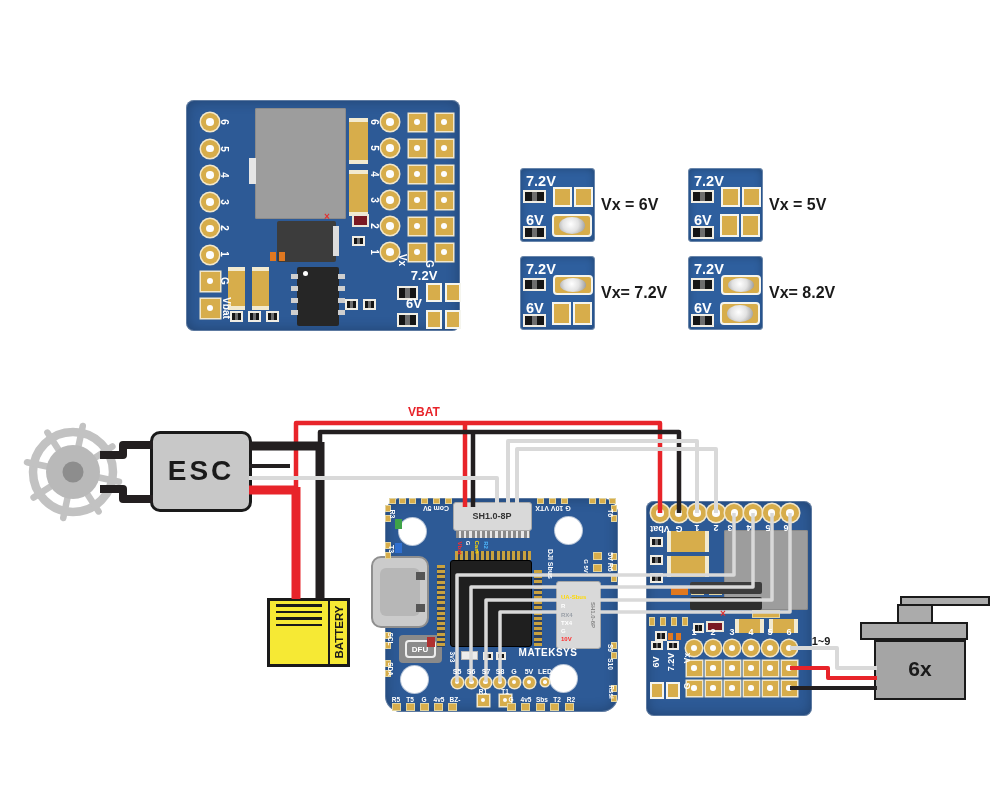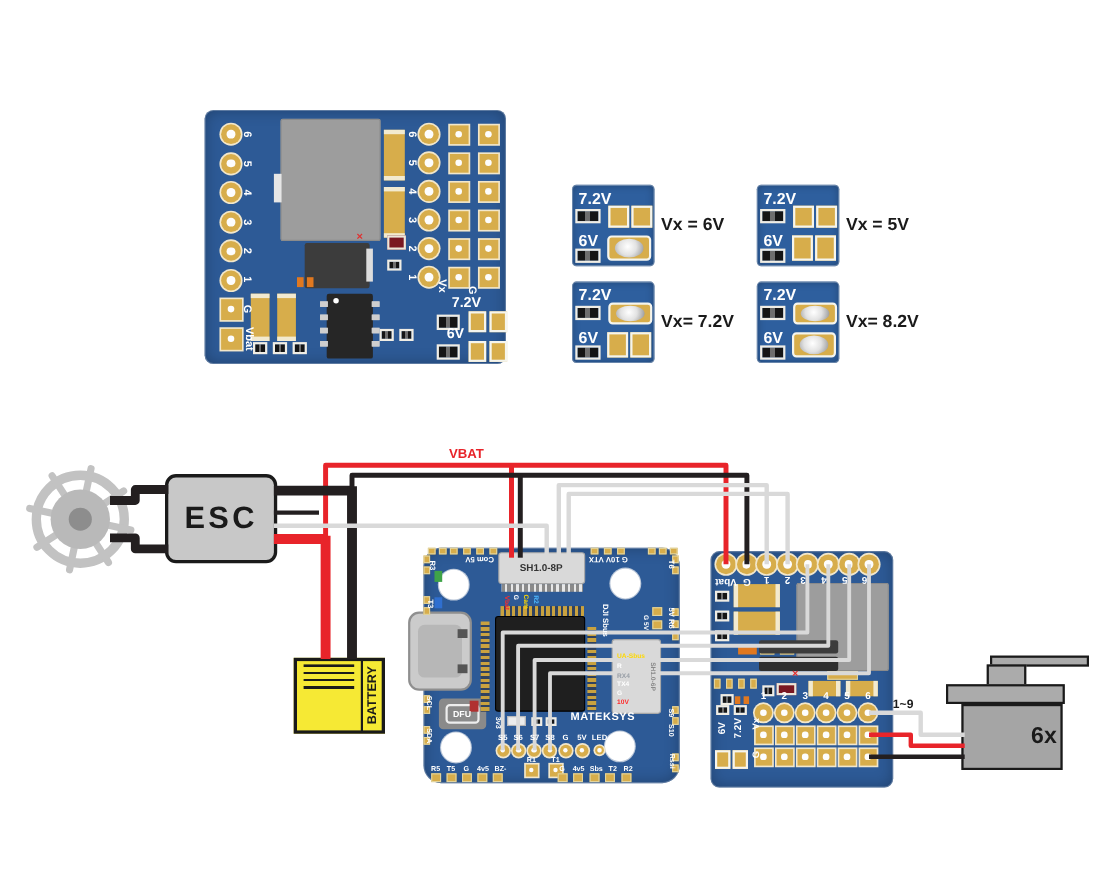--- a/index.html
+++ b/index.html
@@ -466,21 +466,21 @@
       <polyline points="790,648 837,648 837,668 877,668" fill="none" stroke="#d9d9d9" stroke-width="4" stroke-linejoin="round" stroke-linecap="butt"></polyline>
       <polyline points="790,668 828,668 828,678 877,678" fill="none" stroke="#e8242a" stroke-width="4" stroke-linejoin="round" stroke-linecap="butt"></polyline>
       <polyline points="790,688 877,688" fill="none" stroke="#231f20" stroke-width="4" stroke-linejoin="round" stroke-linecap="butt"></polyline>
     </svg>
 
   <div id="labels">
     <span class="lbl" style="left:201px;top:471px;font-size:28px;color:#1a1a1a;letter-spacing:3px;">ESC</span>
     <span class="lbl" style="left:424px;top:412px;font-size:12px;color:#e8242a;">VBAT</span>
     <span class="lbl rn90" style="left:339px;top:632px;font-size:11.5px;color:#1a1a1a;">BATTERY</span>
     <span class="lbl" style="left:821px;top:641px;font-size:11px;color:#1a1a1a;">1~9</span>
-    <span class="lbl" style="left:920px;top:669px;font-size:21px;color:#1a1a1a;margin-left:29px;">6x</span>
+    <span class="lbl" style="left:920px;top:669px;font-size:21px;color:#1a1a1a;">6x</span>
     <span class="lbl" style="left:492px;top:516px;font-size:9px;color:#333;">SH1.0-8P</span>
     <span class="lbl r90" style="left:593px;top:615px;font-size:6px;color:#888;">SH1.0-6P</span>
     <span class="lbl" style="left:548px;top:652px;font-size:10px;color:#fff;letter-spacing:0.5px;">MATEKSYS</span>
     <span class="lbl al" style="left:601px;top:205px;font-size:16px;color:#1a1a1a;">Vx = 6V</span>
     <span class="lbl al" style="left:769px;top:205px;font-size:16px;color:#1a1a1a;">Vx = 5V</span>
     <span class="lbl al" style="left:601px;top:293px;font-size:16px;color:#1a1a1a;">Vx= 7.2V</span>
     <span class="lbl al" style="left:769px;top:293px;font-size:16px;color:#1a1a1a;">Vx= 8.2V</span>
   <span class="lbl" style="left: 224px; top: 122px; font-size: 10px; color: rgb(255, 255, 255); transform: translate(-50%, -50%) rotate(90deg);">6</span>
       <span class="lbl" style="left: 224px; top: 149px; font-size: 10px; color: rgb(255, 255, 255); transform: translate(-50%, -50%) rotate(90deg);">5</span>
       <span class="lbl" style="left: 224px; top: 175px; font-size: 10px; color: rgb(255, 255, 255); transform: translate(-50%, -50%) rotate(90deg);">4</span>

